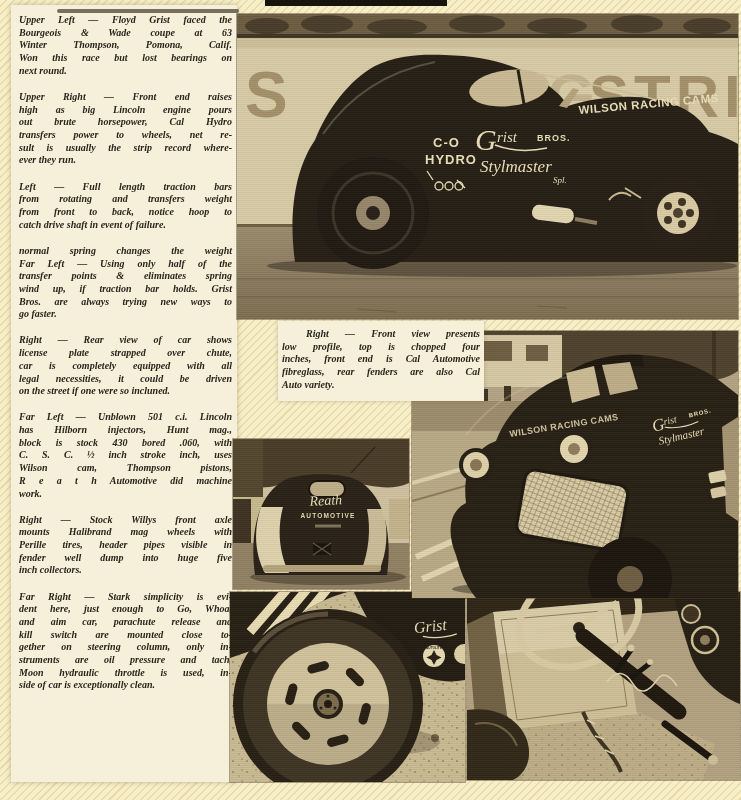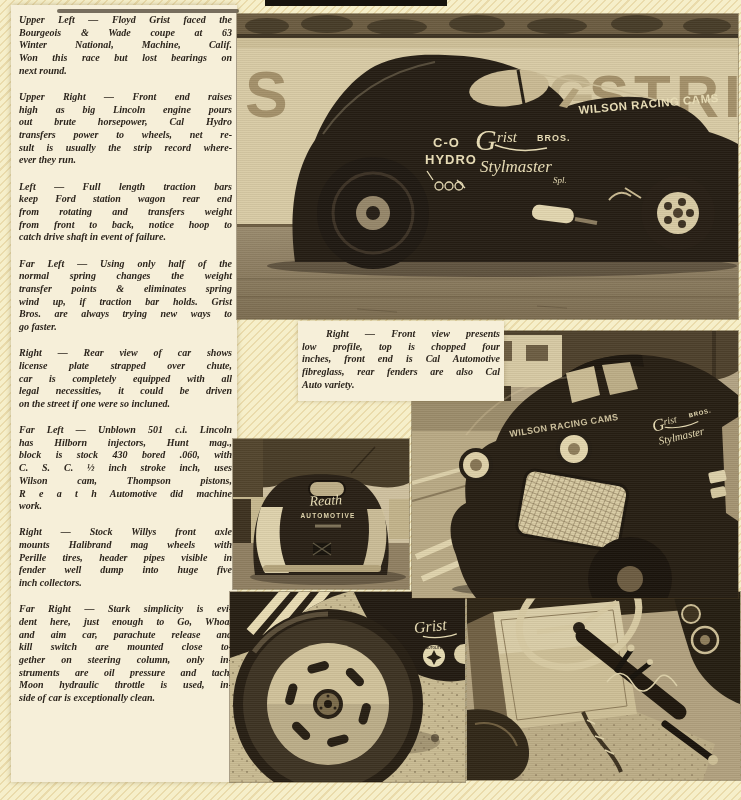--- a/index.html
+++ b/index.html
@@ -9,21 +9,21 @@
   .topbar{position:absolute;left:265px;top:0;width:182px;height:6px;background:#17130d;}
   .text-paper{position:absolute;left:11px;top:5px;width:226px;height:777px;background:#f6efd9;
     box-shadow:0 0 5px rgba(110,90,50,.4);}
   .smudge{position:absolute;left:46px;top:4px;width:182px;height:4px;background:#42382a;opacity:.7;border-radius:2px;}
   .paras{position:absolute;left:8px;top:9px;width:213px;color:#2b241c;
     font-size:10px;font-style:italic;font-weight:700;}
   .line{height:12.7px;line-height:12.7px;white-space:nowrap;text-align:justify;text-align-last:justify;overflow:visible;}
   .line.last{text-align-last:left;}
   .para{margin-bottom:13.5px;}
   .caption-box{position:absolute;left:278px;top:321px;width:206px;height:80px;background:#f6efd9;
-    z-index:3;box-shadow:0 0 4px rgba(110,90,50,.35);margin-left:20px;}
+    z-index:3;box-shadow:0 0 4px rgba(110,90,50,.35);}
   .caption-box .paras{position:static;display:block;padding:7px 4px 0 4px;width:198px;}
   .caption-box .line:first-child{padding-left:24px;}
   .photo{position:absolute;outline:1px solid rgba(75,60,35,.45);background:#cbbd98;}
   .photo::after{content:"";position:absolute;inset:0;pointer-events:none;
     background:repeating-linear-gradient(0deg,rgba(58,44,22,.06) 0 1px,rgba(255,250,230,.05) 1px 2px);}
   .photo svg{display:block;}
   .photo-strip{left:237px;top:14px;width:501px;height:305px;}
   .photo-front{left:412px;top:331px;width:326px;height:267px;z-index:1;}
   .photo-rear{left:233px;top:439px;width:176px;height:150px;}
   .photo-wheel{left:230px;top:592px;width:235px;height:190px;}
@@ -35,42 +35,41 @@
 <div class="page">
 
   <div class="topbar"></div>
 
   <div class="text-paper">
     <div class="smudge"></div>
     <div class="paras">
         <div class="para">
           <div class="line">Upper Left — Floyd Grist faced the</div>
           <div class="line">Bourgeois &amp; Wade coupe at 63</div>
-          <div class="line">Winter National, Machine, Calif.</div>
+          <div class="line">Winter Thompson, Pomona, Calif.</div>
           <div class="line">Won this race but lost bearings on</div>
           <div class="line last">next round.</div>
         </div>
         <div class="para">
           <div class="line">Upper Right — Front end raises</div>
           <div class="line">high as big Lincoln engine pours</div>
           <div class="line">out brute horsepower, Cal Hydro</div>
           <div class="line">transfers power to wheels, net re-</div>
           <div class="line">sult is usually the strip record where-</div>
           <div class="line last">ever they run.</div>
         </div>
         <div class="para">
           <div class="line">Left — Full length traction bars</div>
-          <div class="line">keep Ford station wagon rear end</div>
           <div class="line">from rotating and transfers weight</div>
           <div class="line">from front to back, notice hoop to</div>
           <div class="line last">catch drive shaft in event of failure.</div>
         </div>
         <div class="para">
+          <div class="line">normal spring changes the weight</div>
           <div class="line">Far Left — Using only half of the</div>
-          <div class="line">normal spring changes the weight</div>
           <div class="line">transfer points &amp; eliminates spring</div>
           <div class="line">wind up, if traction bar holds. Grist</div>
           <div class="line">Bros. are always trying new ways to</div>
           <div class="line last">go faster.</div>
         </div>
         <div class="para">
           <div class="line">Right — Rear view of car shows</div>
           <div class="line">license plate strapped over chute,</div>
           <div class="line">car is completely equipped with all</div>
           <div class="line">legal necessities, it could be driven</div>

